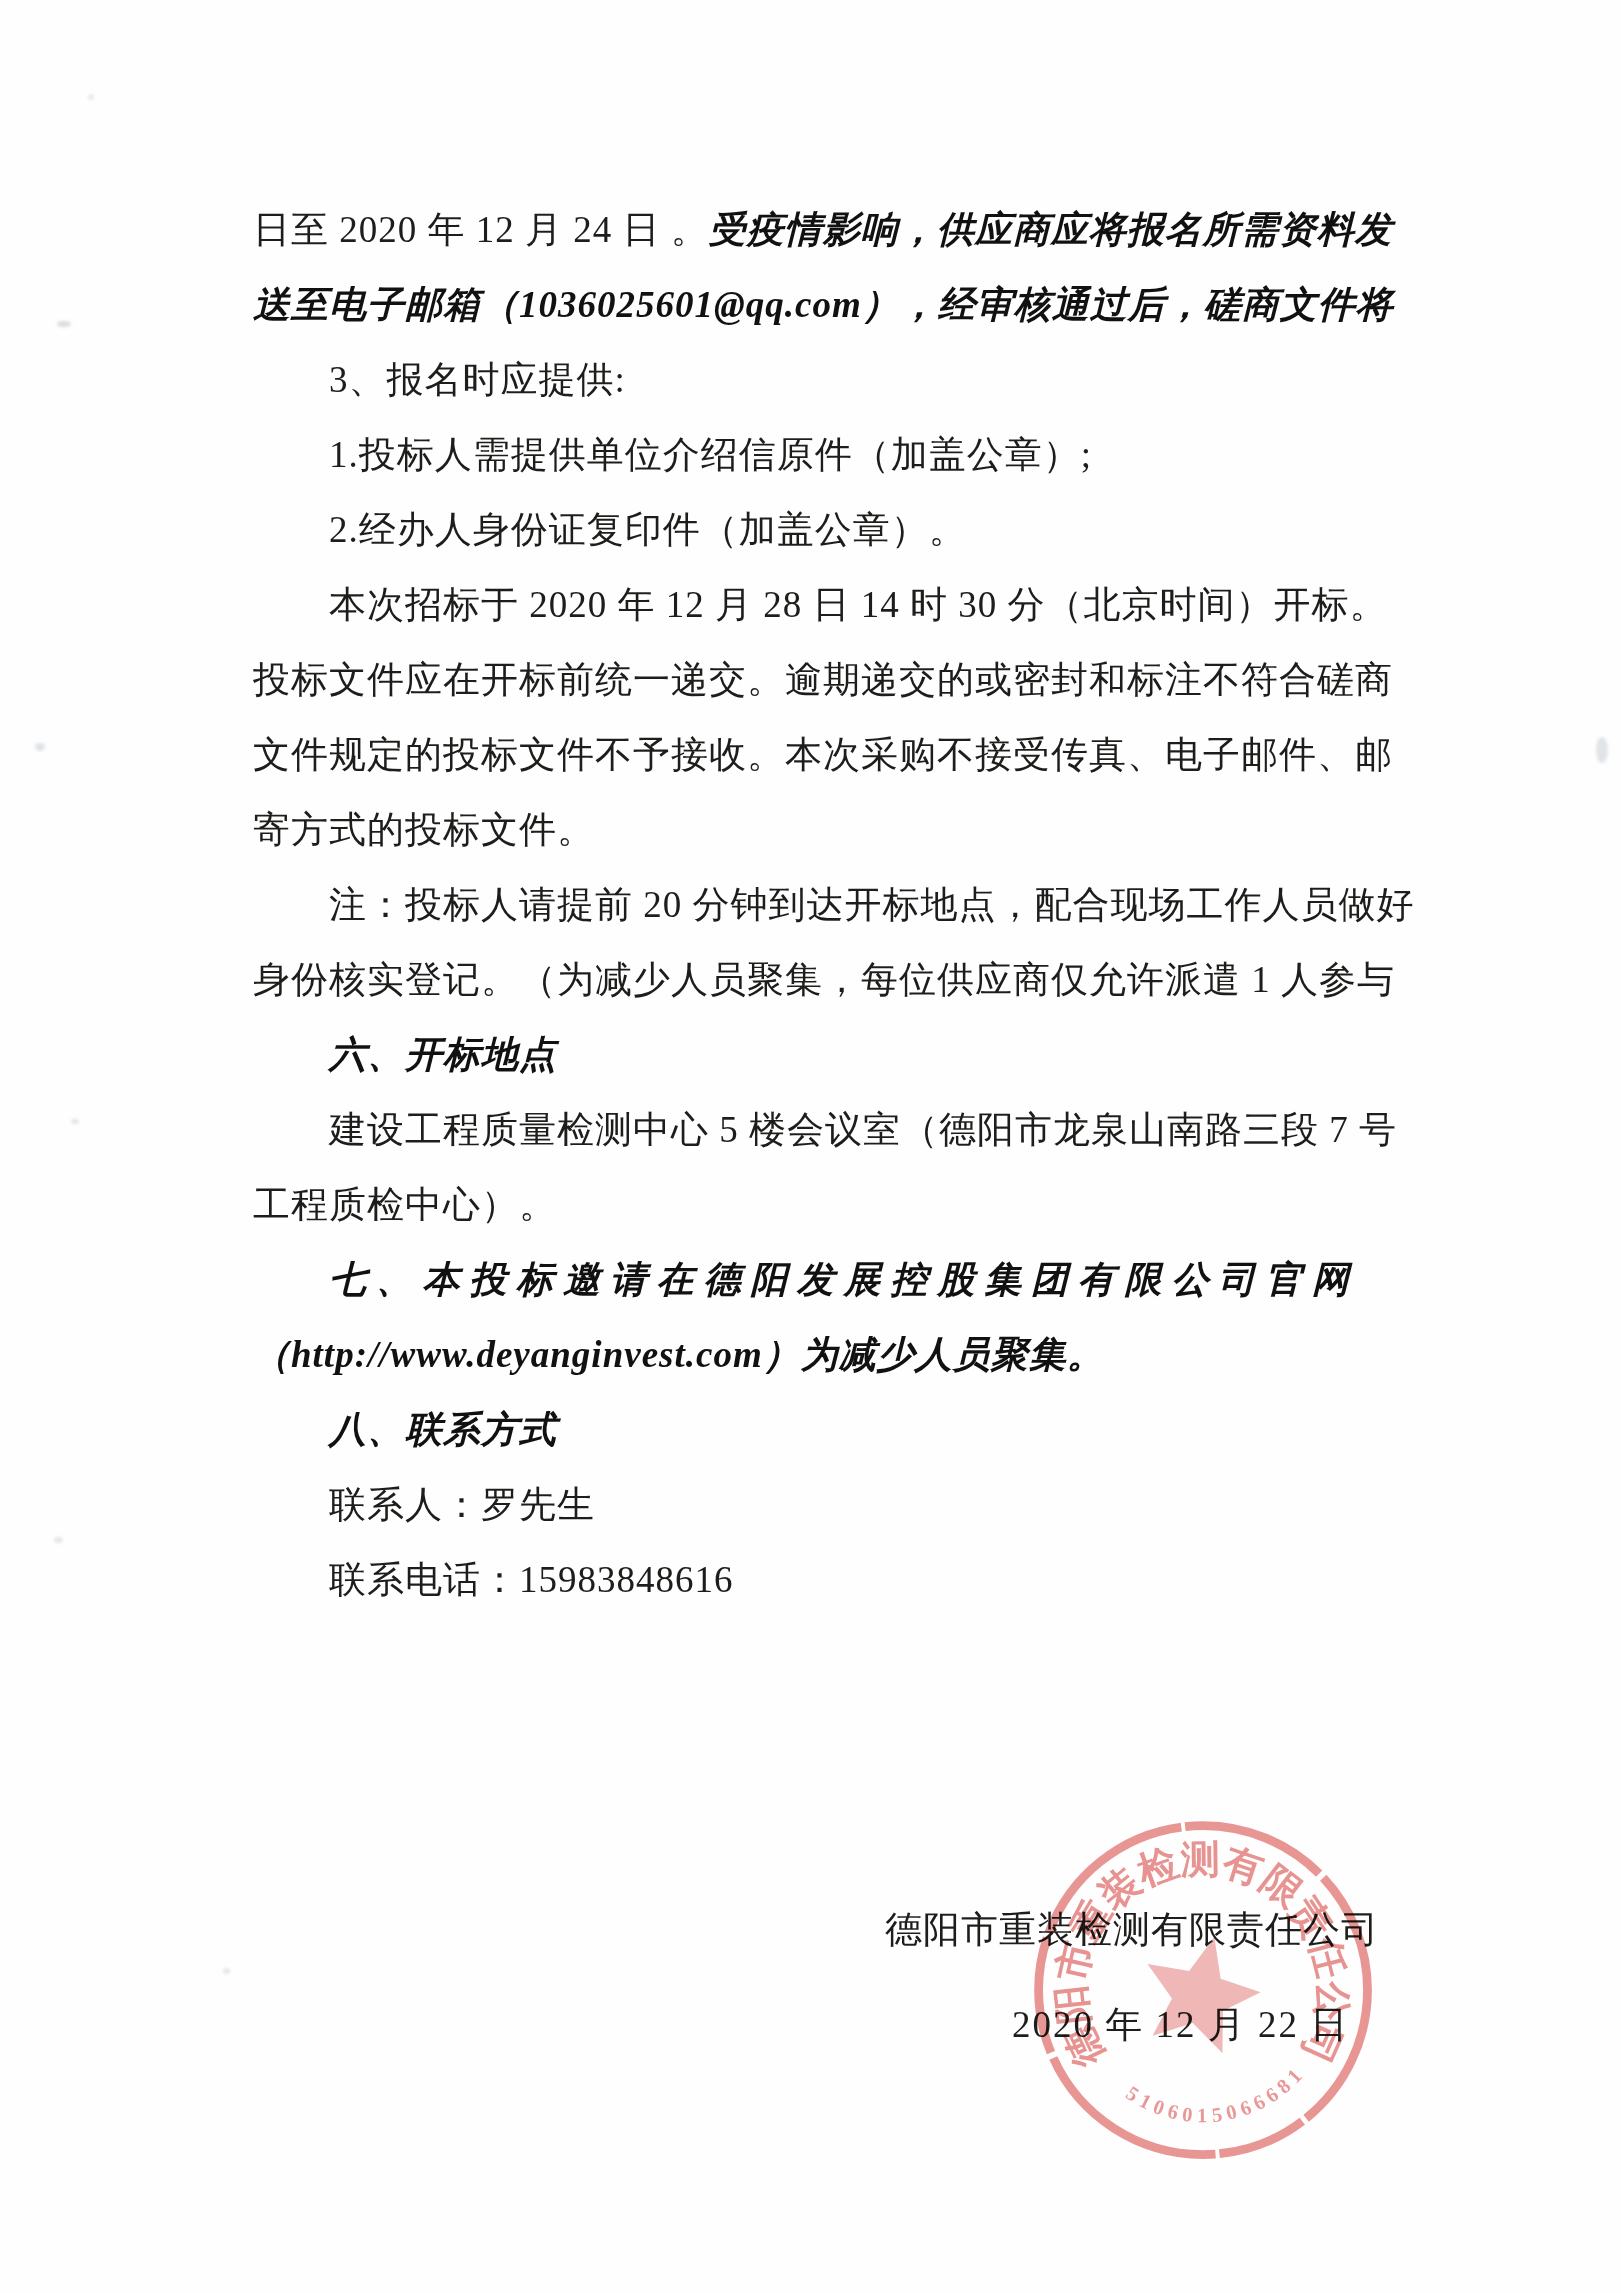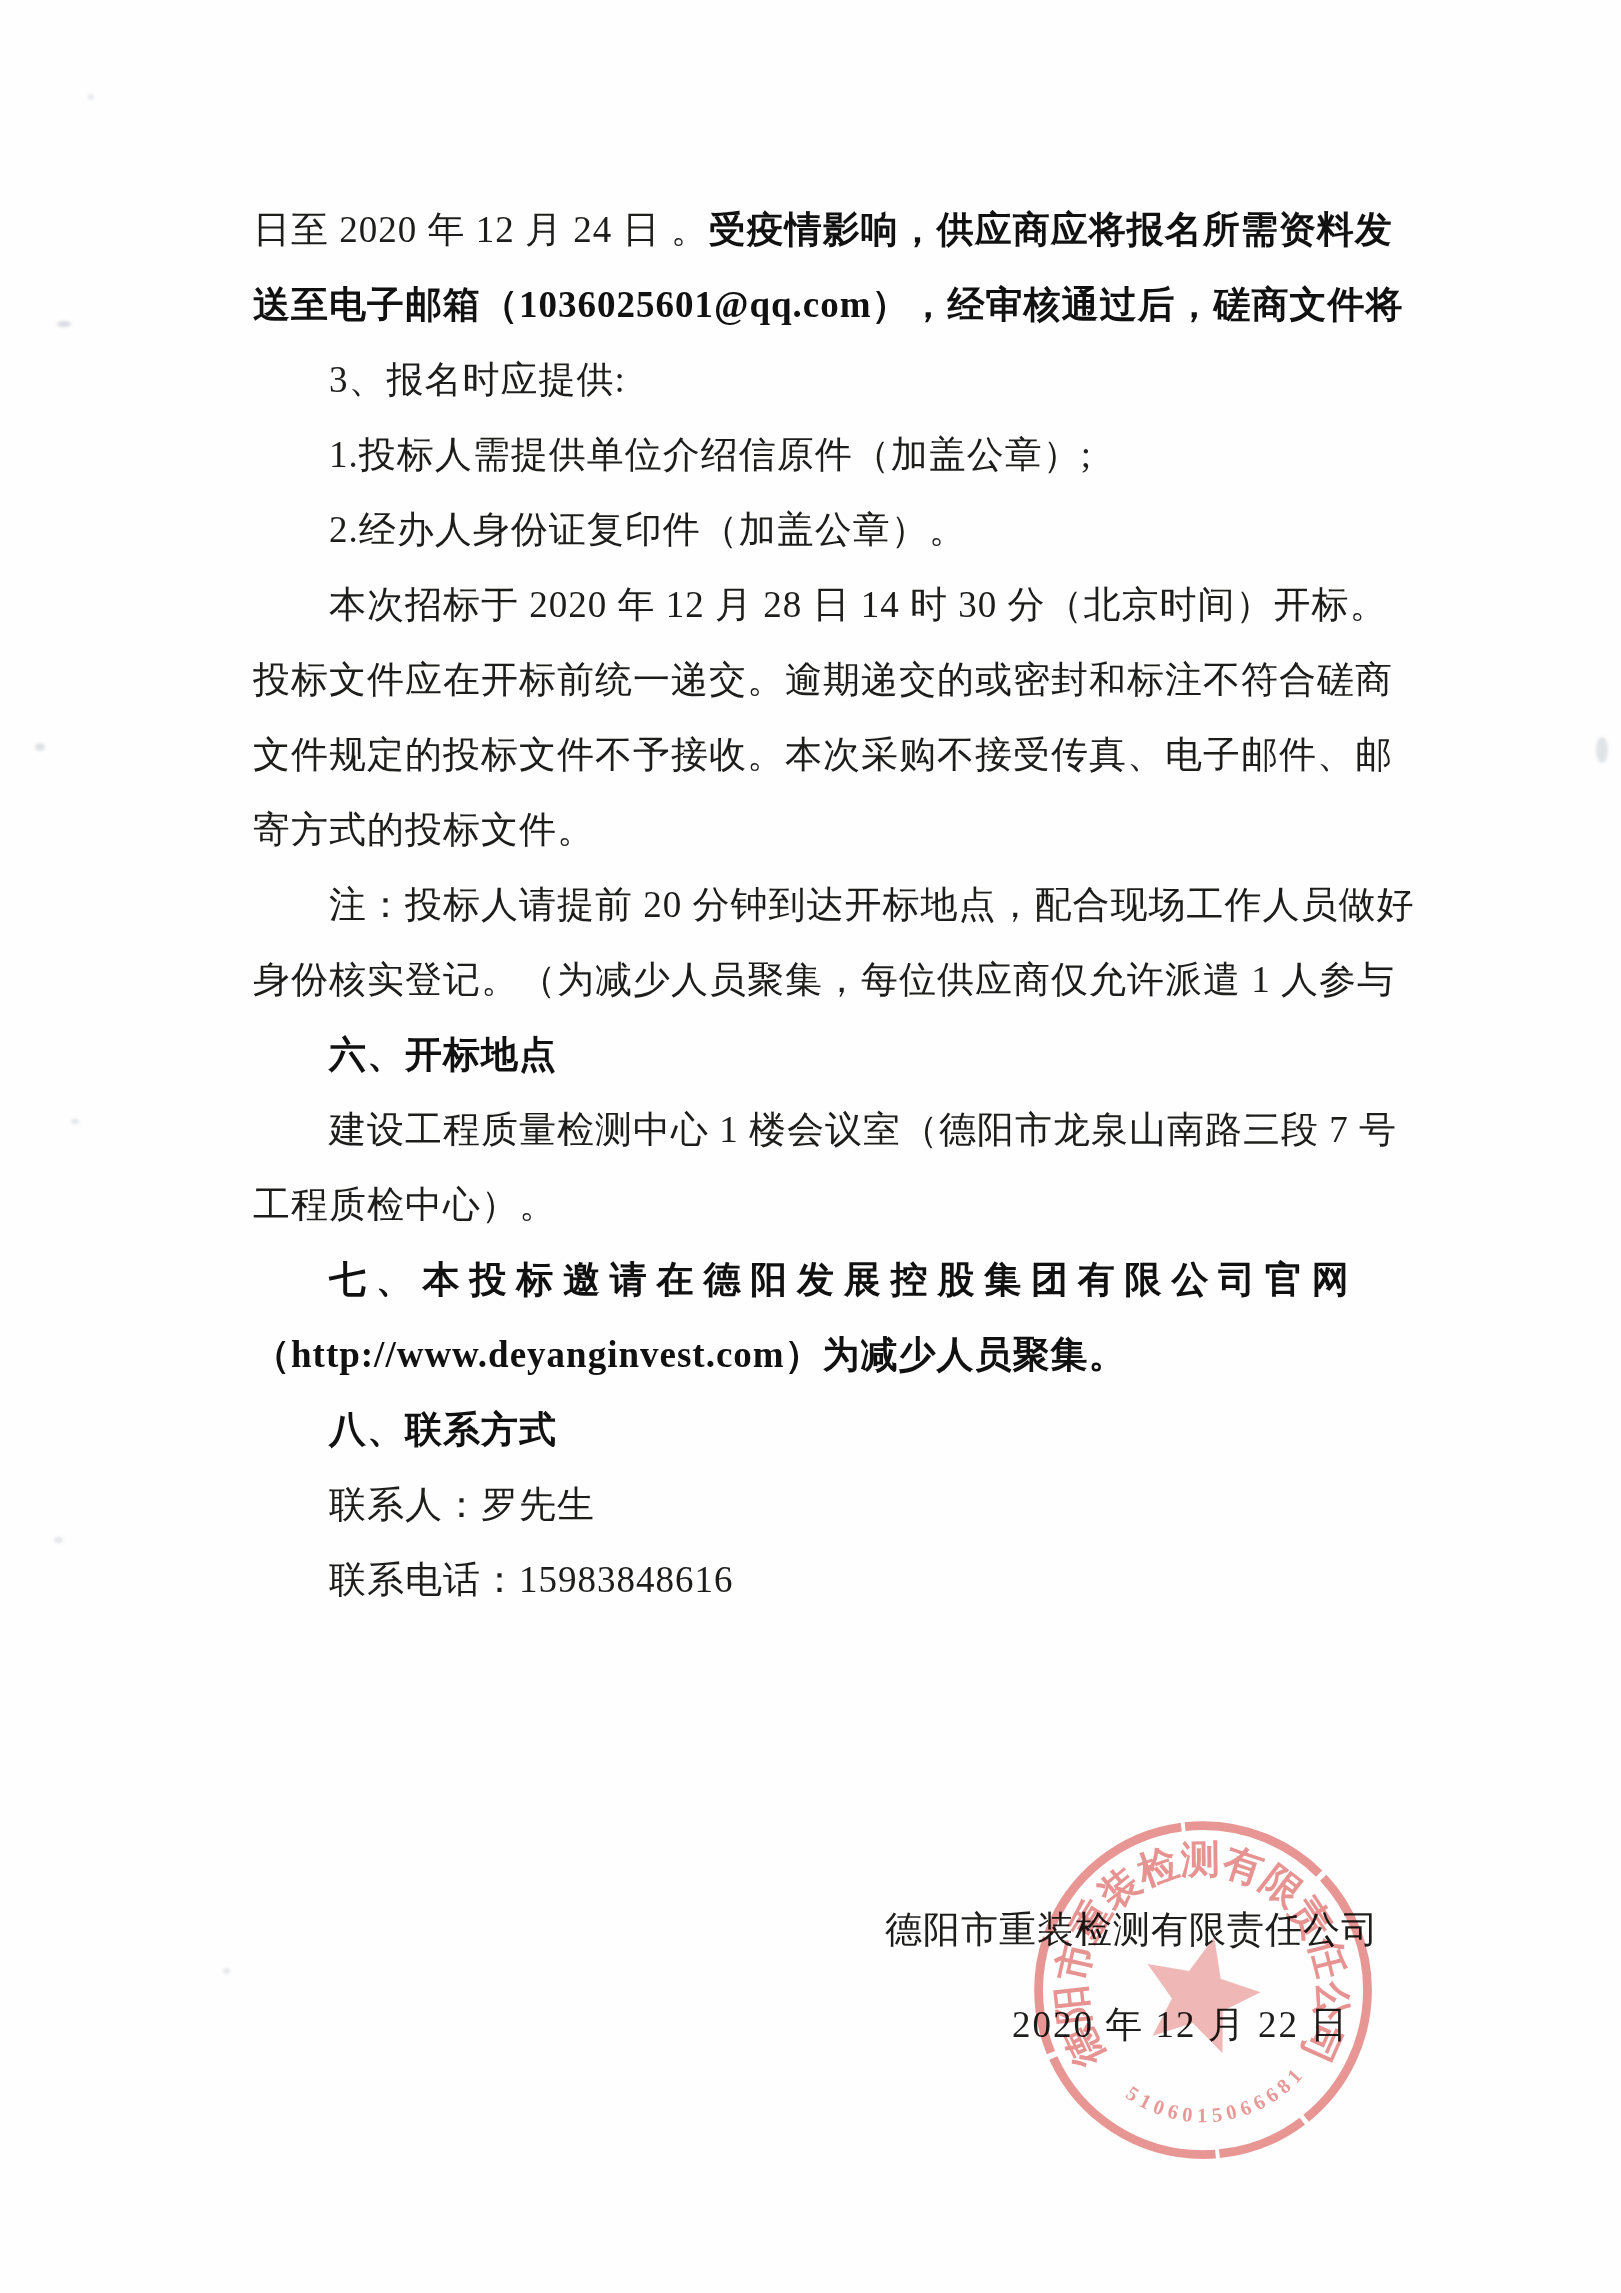--- a/index.html
+++ b/index.html
@@ -14,21 +14,21 @@
   .content{
     position:absolute;
     left:253px;top:192px;width:1123px;
     font-size:37px;
     line-height:75px;
     letter-spacing:1px;
     white-space:nowrap;
   }
   .ln{height:75px;}
   .indent{padding-left:76px;}
-  .bold{font-weight:bold;color:#111;}
+  .bold{font-weight:bold;color:#111;font-style:italic;}
   .spread{letter-spacing:9.8px;}
   .sig-company{
     position:absolute;left:885px;top:1905px;
     font-size:37px;letter-spacing:1px;white-space:nowrap;
   }
   .sig-date{
     position:absolute;left:998px;top:2000px;
     font-size:37px;letter-spacing:2px;white-space:nowrap;margin-left:14px;
   }
   .seal{
@@ -57,21 +57,21 @@
     <div class="ln indent">3、报名时应提供:</div>
     <div class="ln indent">1.投标人需提供单位介绍信原件（加盖公章）;</div>
     <div class="ln indent">2.经办人身份证复印件（加盖公章）。</div>
     <div class="ln indent">本次招标于 2020 年 12 月 28 日 14 时 30 分（北京时间）开标。</div>
     <div class="ln">投标文件应在开标前统一递交。逾期递交的或密封和标注不符合磋商</div>
     <div class="ln">文件规定的投标文件不予接收。本次采购不接受传真、电子邮件、邮</div>
     <div class="ln">寄方式的投标文件。</div>
     <div class="ln indent">注：投标人请提前 20 分钟到达开标地点，配合现场工作人员做好</div>
     <div class="ln">身份核实登记。（为减少人员聚集，每位供应商仅允许派遣 1 人参与</div>
     <div class="ln indent bold">六、开标地点</div>
-    <div class="ln indent">建设工程质量检测中心 1 楼会议室（德阳市龙泉山南路三段 7 号</div>
+    <div class="ln indent">建设工程质量检测中心 5 楼会议室（德阳市龙泉山南路三段 7 号</div>
     <div class="ln">工程质检中心）。</div>
     <div class="ln indent bold spread">七、本投标邀请在德阳发展控股集团有限公司官网</div>
     <div class="ln bold">（http://www.deyanginvest.com）为减少人员聚集。</div>
     <div class="ln indent bold">八、联系方式</div>
     <div class="ln indent">联系人：罗先生</div>
     <div class="ln indent">联系电话：15983848616</div>
   </div>
 
   <div class="sig-company">德阳市重装检测有限责任公司</div>
   <div class="sig-date">2020 年 12 月 22 日</div>

